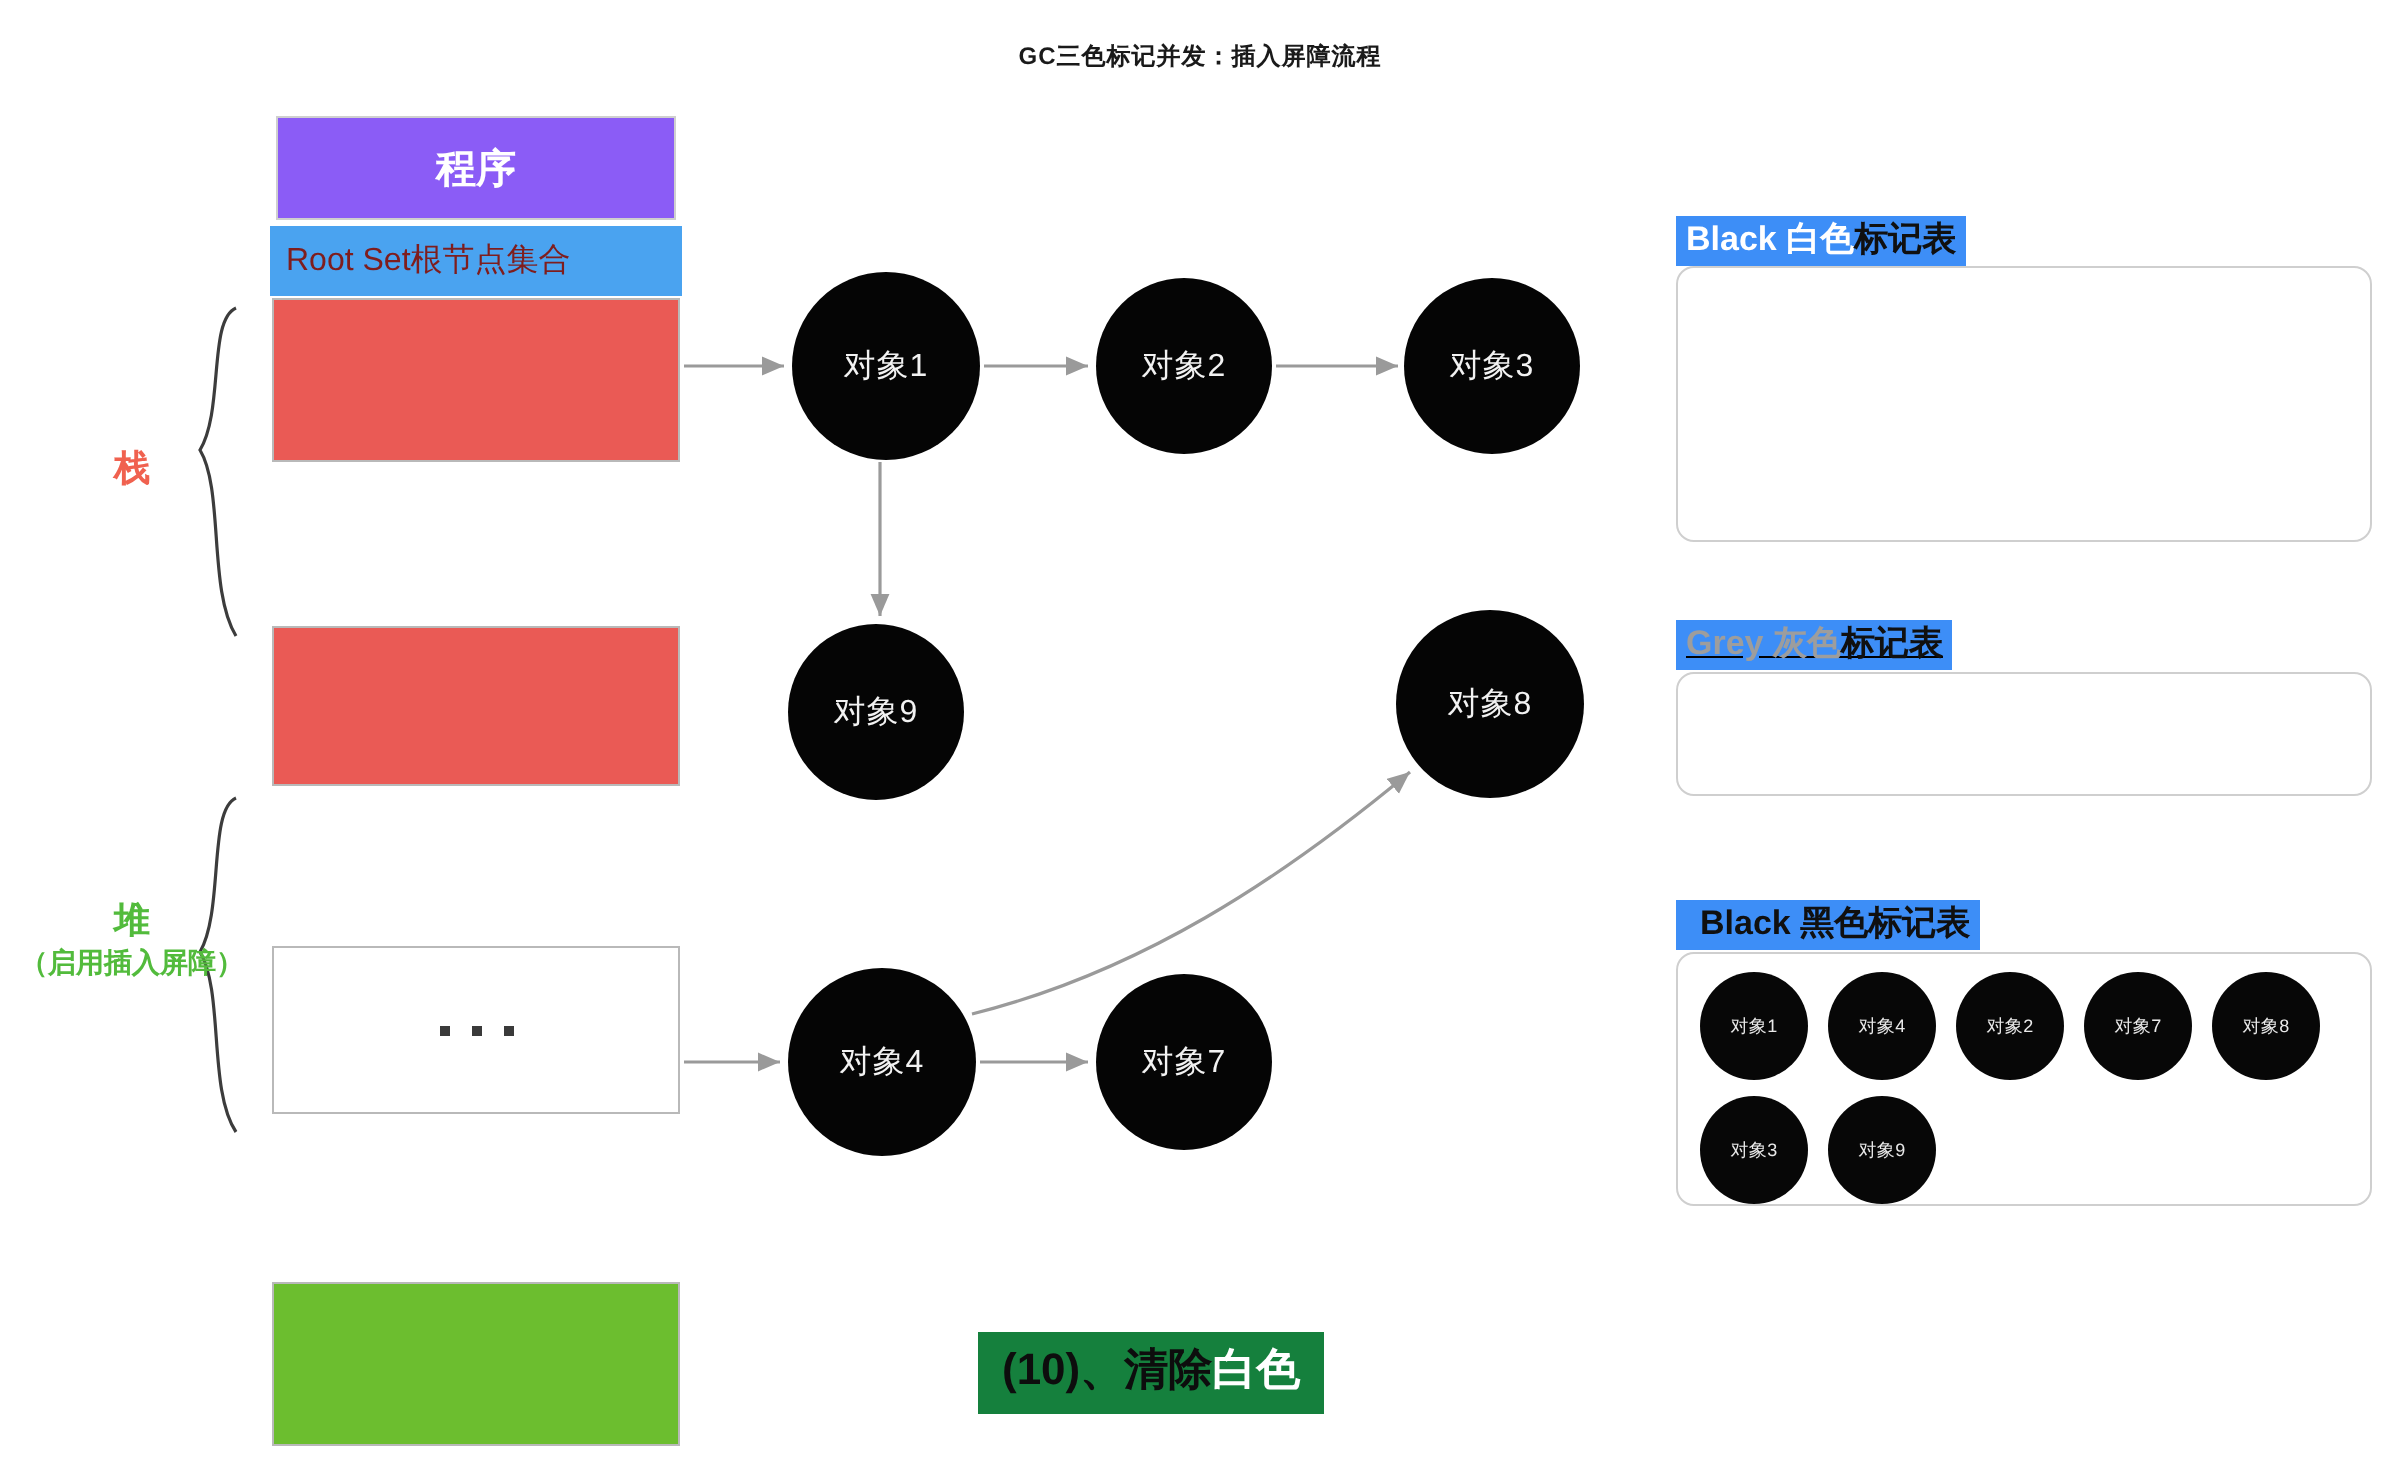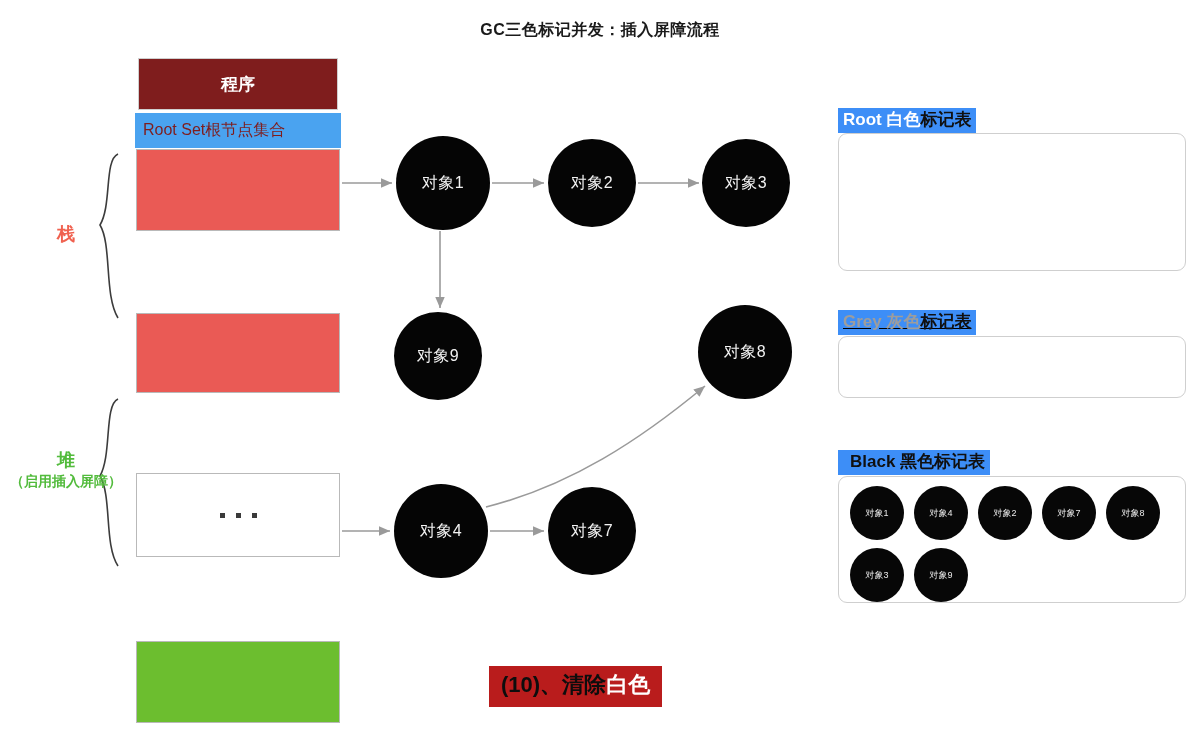--- a/index.html
+++ b/index.html
@@ -19,39 +19,39 @@
     inset: 0;
     width: 1200px;
     height: 729px;
   }
   .abs { position: absolute; }
 
   
   #title {
     left: 0; top: 20px; width: 1200px;
     text-align: center;
-    font-size: 16px;
+    font-size: 12px;
     font-weight: bold;
     color: #1a1a1a;
     letter-spacing: .5px;
   }
   .mem-cell {
     box-sizing: border-box;
     border: 1px solid #b9b9b9;
     position: relative;
   }
   #program-box {
     left: 138px; top: 58px;
     width: 200px; height: 52px;
-    background: #7f1d1d;
+    background: #8b5cf6;
     box-sizing: border-box;
     border: 1px solid #cfcfcf;
     display: flex; align-items: center; justify-content: center;
     color: #ffffff;
-    font-size: 17px;
+    font-size: 20px;
     font-weight: bold;
   }
   #rootset-box {
     left: 135px; top: 113px;
     width: 206px; height: 35px;
     background: #4aa3f0;
     box-sizing: border-box;
     display: flex; align-items: center;
     padding-left: 8px;
     color: #7f1d1d;
@@ -143,21 +143,21 @@
     background: #070707;
     color: #e9e9e9;
     display: flex; align-items: center; justify-content: center;
     font-size: 9px;
     letter-spacing: .2px;
   }
 
   
   #caption {
     left: 489px; top: 666px;
-    background: #b91c1c;
+    background: #15803d;
     padding: 4px 12px 7px 12px;
     font-size: 22px;
     font-weight: bold;
     white-space: nowrap;
   }
   #caption .cap-dark { color: #0d0d0d; }
   #caption .cap-white { color: #ffffff; }
 </style>
 </head>
 <body>
@@ -217,21 +217,21 @@
     <div class="abs node" style="left: 396px; top: 136px; width: 94px; height: 94px;">对象1</div>
     <div class="abs node" style="left: 548px; top: 139px; width: 88px; height: 88px;">对象2</div>
     <div class="abs node" style="left: 702px; top: 139px; width: 88px; height: 88px;">对象3</div>
     <div class="abs node" style="left: 394px; top: 312px; width: 88px; height: 88px;">对象9</div>
     <div class="abs node" style="left: 698px; top: 305px; width: 94px; height: 94px;">对象8</div>
     <div class="abs node" style="left: 394px; top: 484px; width: 94px; height: 94px;">对象4</div>
     <div class="abs node" style="left: 548px; top: 487px; width: 88px; height: 88px;">对象7</div>
   </div>
 
 <div class="abs table-title" id="write-title">
-  <span class="tt-white">Root 白色</span><span class="tt-dark">标记表</span>
+  <span class="tt-white">Black 白色</span><span class="tt-dark">标记表</span>
 </div>
 <div class="abs table-box" id="write-box"></div>
 
 <div class="abs table-title" id="grey-title">
   <span class="tt-grey">Grey 灰色</span><span class="tt-dark">标记表</span>
 </div>
 <div class="abs table-box" id="grey-box"></div>
 
 <div class="abs table-title" id="black-title">
   <span class="tt-dark">Black 黑色</span><span class="tt-dark">标记表</span>

